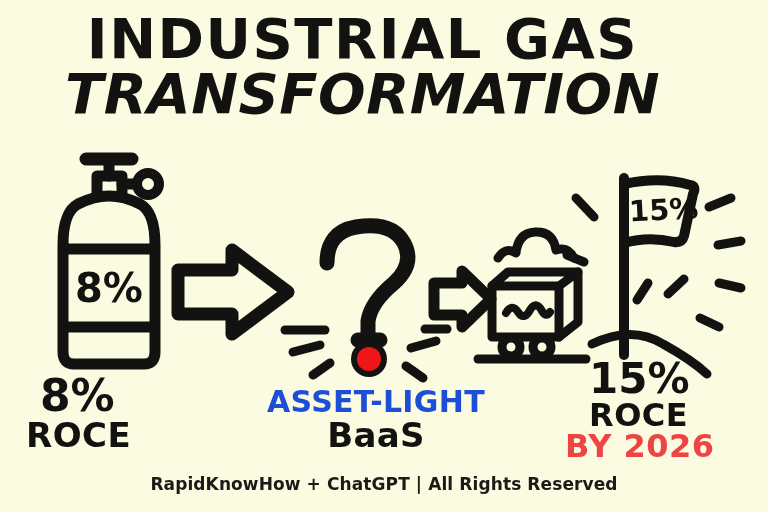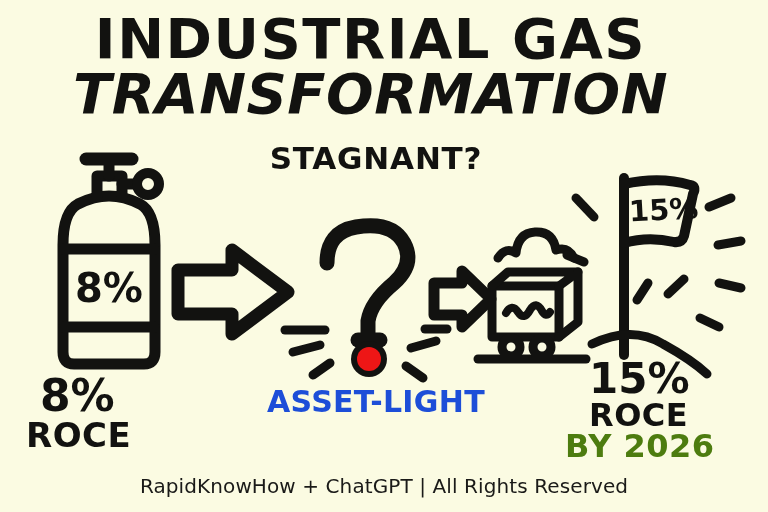--- a/index.html
+++ b/index.html
@@ -20,21 +20,20 @@
     width: 768px;
     height: 512px;
   }
   .title-block {
     position: absolute;
     left: 0;
     top: 12px;
     width: 725px;
     text-align: center;
     line-height: 0.98;
-    padding-left: 8px;
   }
   .title-line {
     display: block;
     font-family: "DejaVu Sans", sans-serif;
     font-weight: bold;
     font-size: 56px;
     letter-spacing: 1.5px;
     color: #121210;
     white-space: nowrap;
   }
@@ -127,33 +126,34 @@
     font-size: 32px;
     letter-spacing: 0.5px;
     color: #121210;
     padding-left: 24px;
   }
   .label-right .sub2 {
     display: block;
     font-weight: bold;
     font-size: 32px;
     letter-spacing: 0.5px;
-    color: #4d7c0f;
+    color: #ef4444;
     padding-left: 0px;
   }
   .footer {
     position: absolute;
     left: 0;
     top: 474px;
     width: 768px;
     text-align: center;
     font-family: "DejaVu Sans", sans-serif;
-    font-size: 20px;
+    font-size: 17px;
     color: #1a1a18;
     letter-spacing: 0.1px;
+    font-weight: bold;
   }
   .cyl-pct {
     position: absolute;
     left: 66px;
     top: 265px;
     width: 86px;
     text-align: center;
     font-weight: bold;
     font-size: 40px;
     color: #121210;
@@ -267,32 +267,32 @@
 </svg>
 
 <div class="title-block">
   <span class="title-line">INDUSTRIAL GAS</span>
   <span class="title-line l2">TRANSFORMATION</span>
 </div>
 
 <div class="cyl-pct">8%</div>
 
 <div class="why-block">
-  <span class="why-line">STAGNANT?</span>
 </div>
 
 <div class="flag-pct">15%</div>
 
 <div class="label-left">
   <span class="big">8%</span>
   <span class="sub">ROCE</span>
 </div>
 
 <div class="label-mid">
   <span class="l1">ASSET-LIGHT</span>
+  <span class="l2">BaaS</span>
 </div>
 
 <div class="label-right">
   <span class="big">15%</span>
   <span class="sub">ROCE</span>
   <span class="sub2">BY 2026</span>
 </div>
 
 <div class="footer">RapidKnowHow + ChatGPT | All Rights Reserved</div>
 

